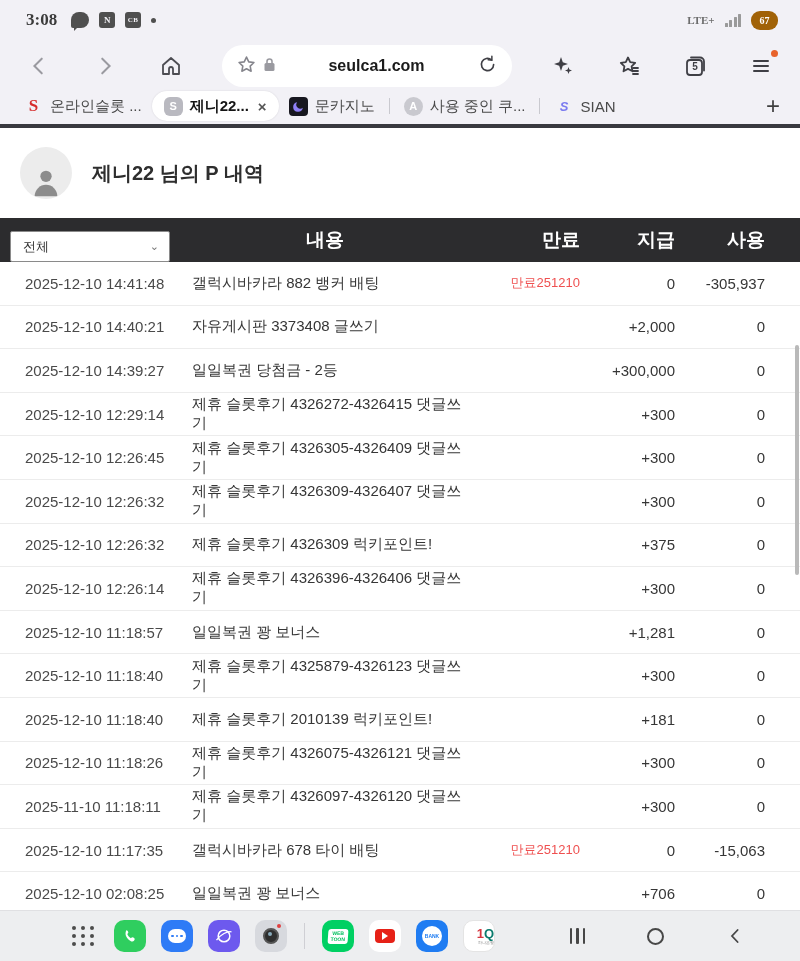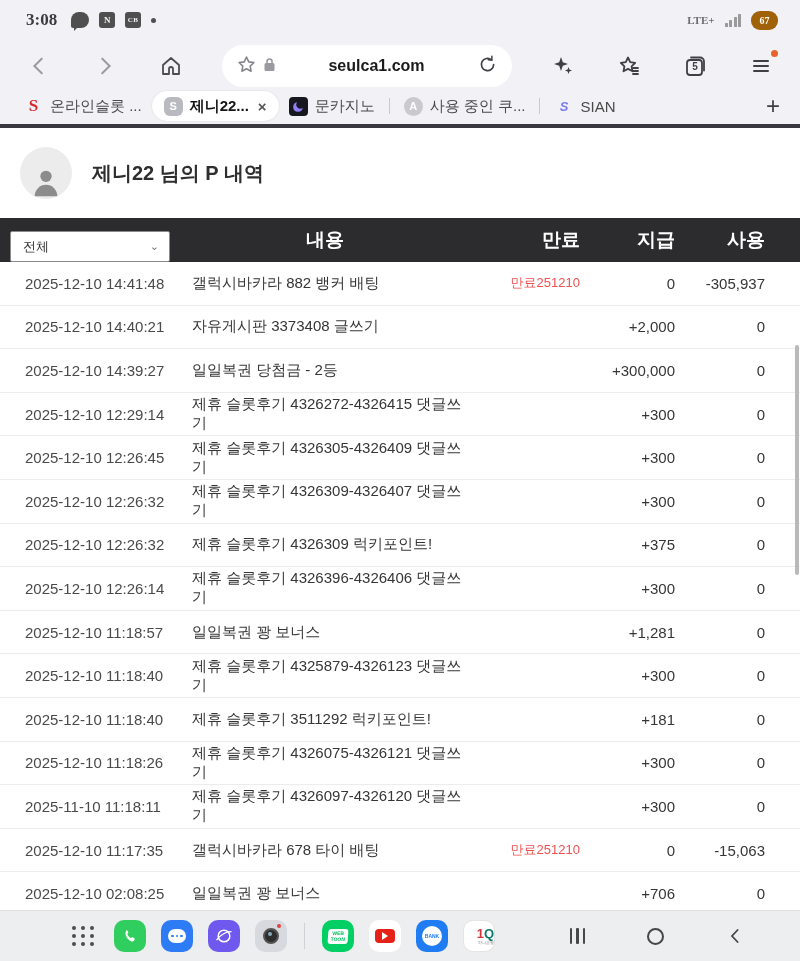--- a/index.html
+++ b/index.html
@@ -336,21 +336,21 @@
   <div class="row">
     <div class="cell-date">2025-12-10 11:18:40</div>
     <div class="cell-desc">제휴 슬롯후기 4325879-4326123 댓글쓰기</div>
     <div class="cell-expiry"></div>
     <div class="cell-given">+300</div>
     <div class="cell-used">0</div>
   </div>
 
   <div class="row">
     <div class="cell-date">2025-12-10 11:18:40</div>
-    <div class="cell-desc">제휴 슬롯후기 3511292 럭키포인트!</div>
+    <div class="cell-desc">제휴 슬롯후기 2010139 럭키포인트!</div>
     <div class="cell-expiry"></div>
     <div class="cell-given">+181</div>
     <div class="cell-used">0</div>
   </div>
 
   <div class="row">
     <div class="cell-date">2025-12-10 11:18:26</div>
     <div class="cell-desc">제휴 슬롯후기 4326075-4326121 댓글쓰기</div>
     <div class="cell-expiry"></div>
     <div class="cell-given">+300</div>

